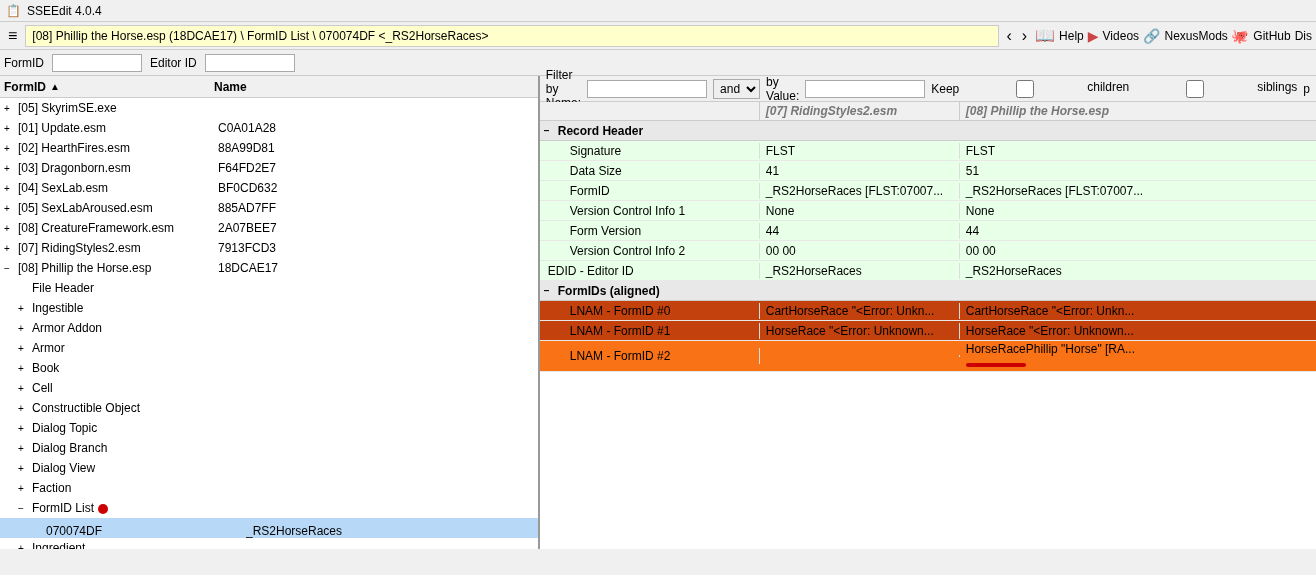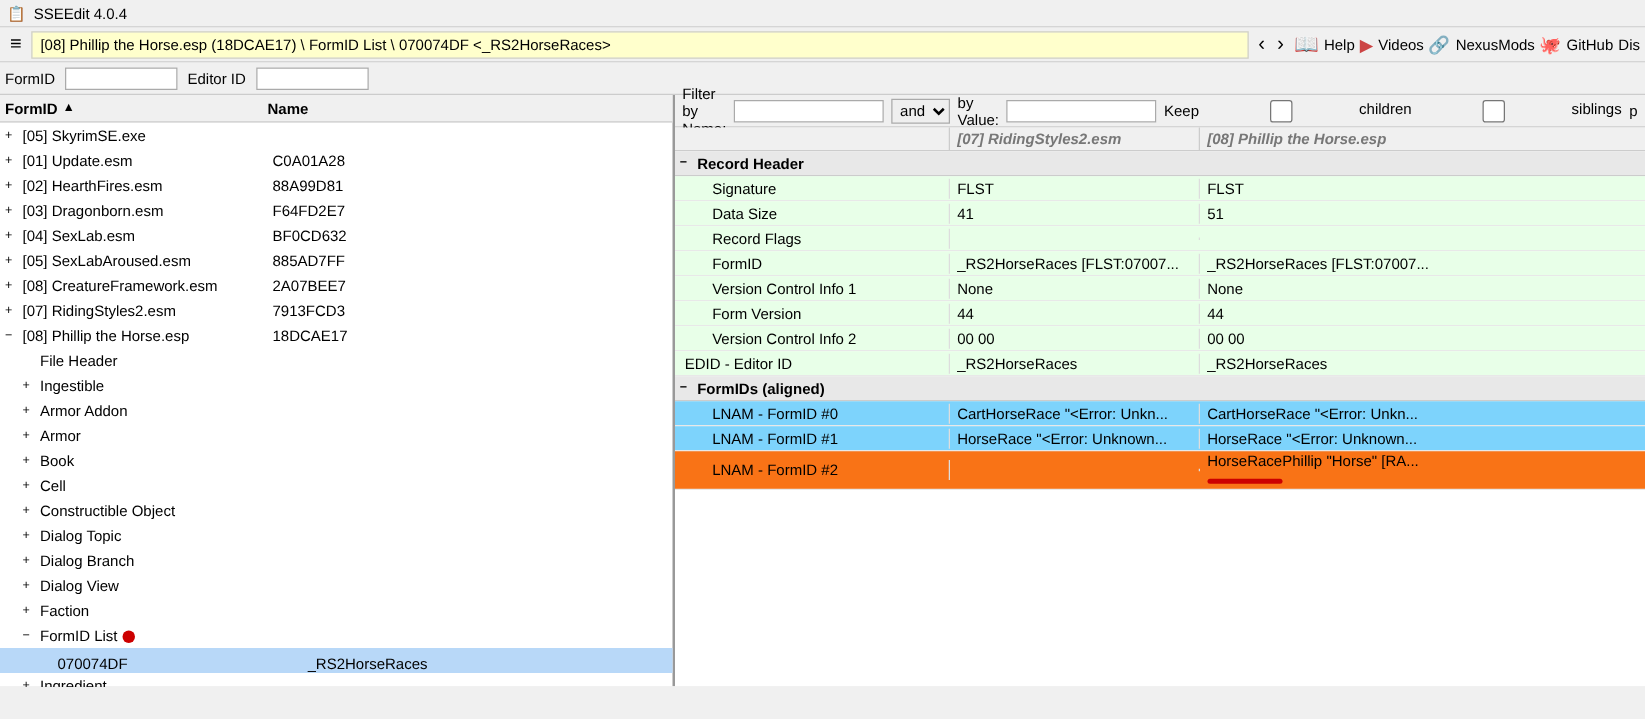--- a/index.html
+++ b/index.html
@@ -212,21 +212,21 @@
       flex: 1;
       padding: 1px 6px;
       overflow: hidden;
       text-overflow: ellipsis;
       white-space: nowrap;
     }
 
     
     .bg-green-light { background-color: #e8ffe8; justify-content: space-between; }
     .bg-yellow-light { background-color: #f97316; }
-    .bg-orange-light { background-color: #7dd3fc; align-items: center; }
+    .bg-orange-light { background-color: #c2410c; align-items: center; }
 
     
     .grid-row.subsection .cell0 { padding-left: 30px; }
 
     
     .grid-section-row {
       display: flex;
       align-items: center;
       background: #e8e8e8;
       height: 20px;
@@ -453,25 +453,20 @@
           <div class="cell0">Signature</div>
           <div class="cell1">FLST</div>
           <div class="cell2">FLST</div>
         </div>
         <div class="grid-row subsection bg-green-light">
           <div class="cell0">Data Size</div>
           <div class="cell1">41</div>
           <div class="cell2">51</div>
         </div>
         <div class="grid-row subsection bg-green-light">
-          <div class="cell0">Record Flags</div>
-          <div class="cell1"></div>
-          <div class="cell2"></div>
-        </div>
-        <div class="grid-row subsection bg-green-light">
           <div class="cell0">FormID</div>
           <div class="cell1">_RS2HorseRaces [FLST:07007...</div>
           <div class="cell2">_RS2HorseRaces [FLST:07007...</div>
         </div>
         <div class="grid-row subsection bg-green-light">
           <div class="cell0">Version Control Info 1</div>
           <div class="cell1">None</div>
           <div class="cell2">None</div>
         </div>
         <div class="grid-row subsection bg-green-light">

